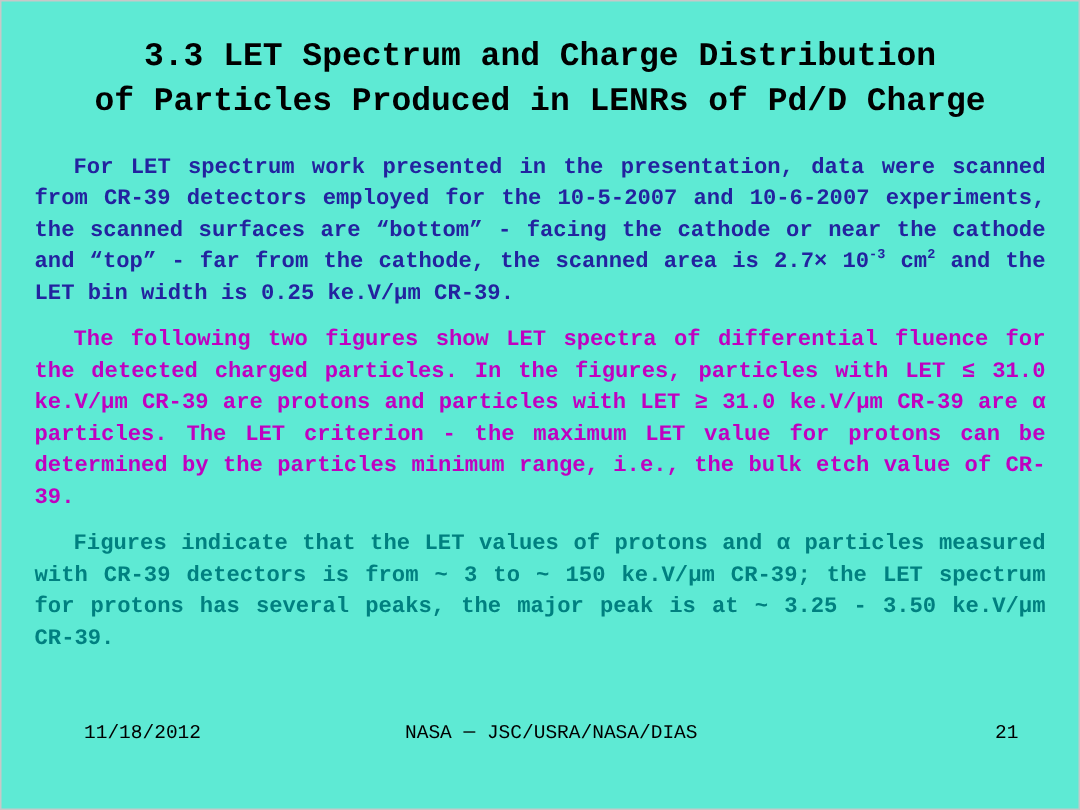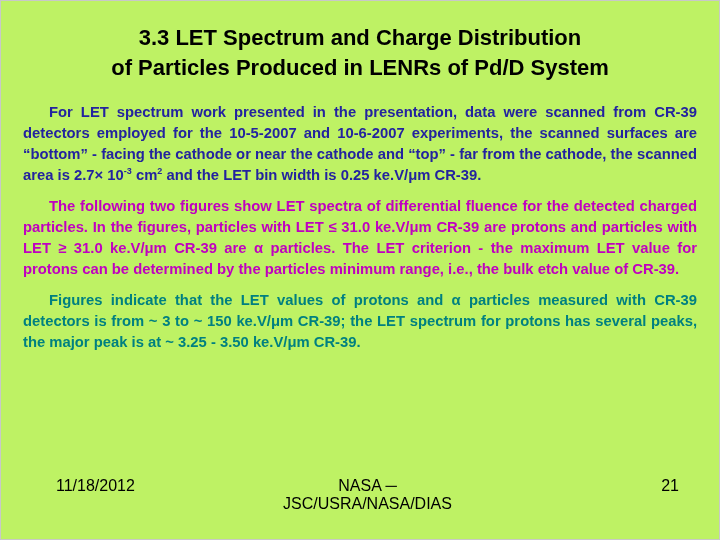--- a/index.html
+++ b/index.html
@@ -4,24 +4,24 @@
 <style>
   html, body {
     margin: 0;
     padding: 0;
     background: #888;
   }
   .slide {
     position: relative;
     width: 718px;
     height: 538px;
-    background: #bef264;
+    background: #5eead4;
     border: 1px solid #c8c8c8;
     overflow: hidden;
-    font-family: Liberation Sans, sans-serif;
+    font-family: Liberation Mono, monospace;
   }
   .title {
     margin: 22px 30px 14px 30px;
     text-align: center;
     font-size: 22px;
     font-weight: bold;
     color: #000000;
     line-height: 1.35;
   }
   .body-text {
@@ -40,40 +40,40 @@
     line-height: 0;
   }
   .p1 { color: #c00000; }
   .p2 { color: #23239f; margin-top: 20px; }
   .p3 { color: #c000c0; }
   .p4 { color: #008080; }
   .footer {
     position: absolute;
     left: 0;
     right: 0;
-    bottom: 26px;
+    bottom: 43px;
     display: flex;
     align-items: baseline;
-    font-size: 16px;
+    font-size: 13px;
     font-weight: normal;
     color: #000000;
   }
   .footer .cell { flex: 1; }
   .footer .left  { text-align: left;  padding-left: 55px; }
   .footer .mid   { text-align: center; }
   .footer .right { text-align: right; padding-right: 40px; }
 </style>
 </head>
 <body>
 
 <div class="slide">
 
   <h1 class="title">
     <span>3.3 LET Spectrum and Charge Distribution</span><br>
-    <span>of Particles Produced in LENRs of Pd/D System</span>
+    <span>of Particles Produced in LENRs of Pd/D Charge</span>
   </h1>
 
   <div class="body-text">
 
 
     <p class="p p2"><span>For LET spectrum work presented in the presentation, data were scanned from CR-39 detectors employed for the 10-5-2007 and 10-6-2007 experiments, the scanned surfaces are “bottom” - facing the cathode or near the cathode and “top” - far from the cathode, the scanned area is 2.7× 10</span><sup>-3</sup><span> cm</span><sup>2</sup><span> and the LET bin width is 0.25 ke.V/μm CR-39.</span></p>
 
     <p class="p p3">The following two figures show LET spectra of differential  fluence  for  the  detected charged particles. In the figures, particles with  LET ≤ 31.0 ke.V/μm  CR-39  are  protons and particles with  LET ≥ 31.0 ke.V/μm  CR-39  are  α  particles.  The  LET  criterion - the maximum LET value for protons can be determined by  the  particles  minimum  range, i.e., the bulk etch value of CR-39.</p>
 
     <p class="p p4">Figures indicate that the LET values of protons and α particles measured with CR-39 detectors is from ~ 3 to ~ 150 ke.V/μm CR-39; the LET spectrum for protons has several peaks, the major peak is at ~ 3.25 - 3.50 ke.V/μm CR-39.</p>

